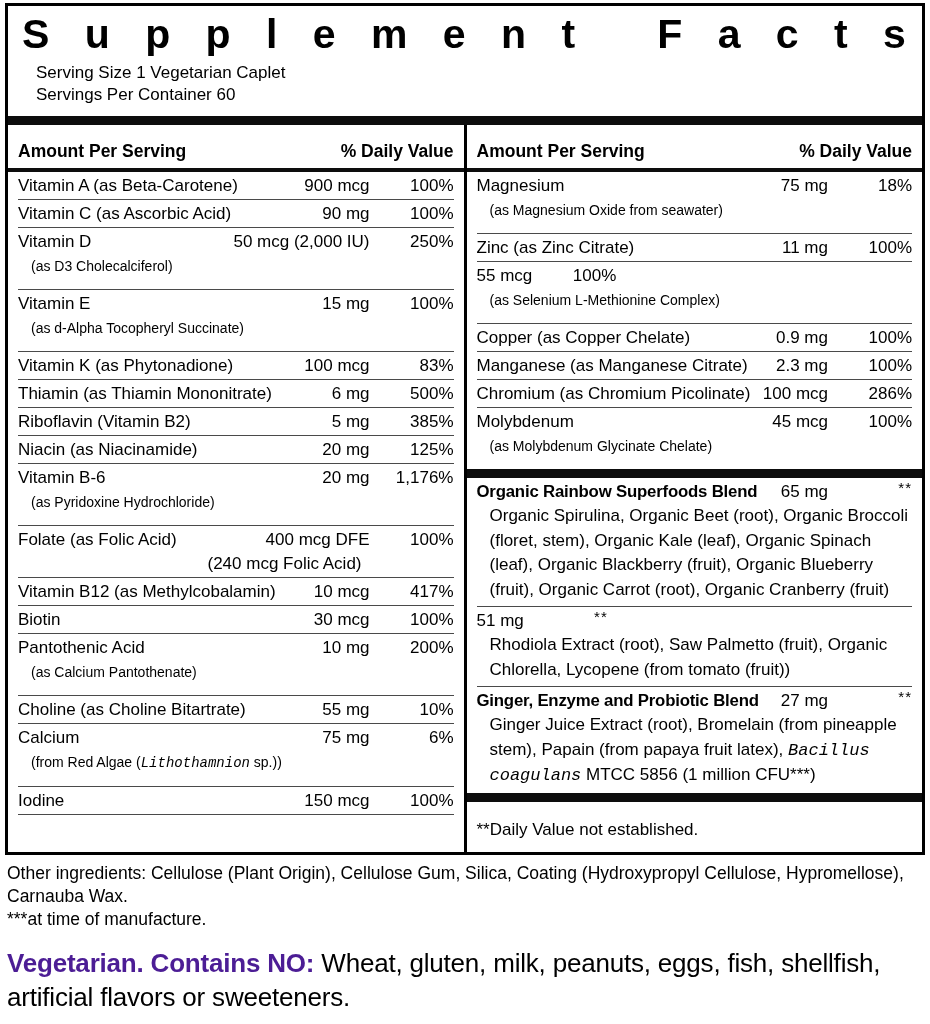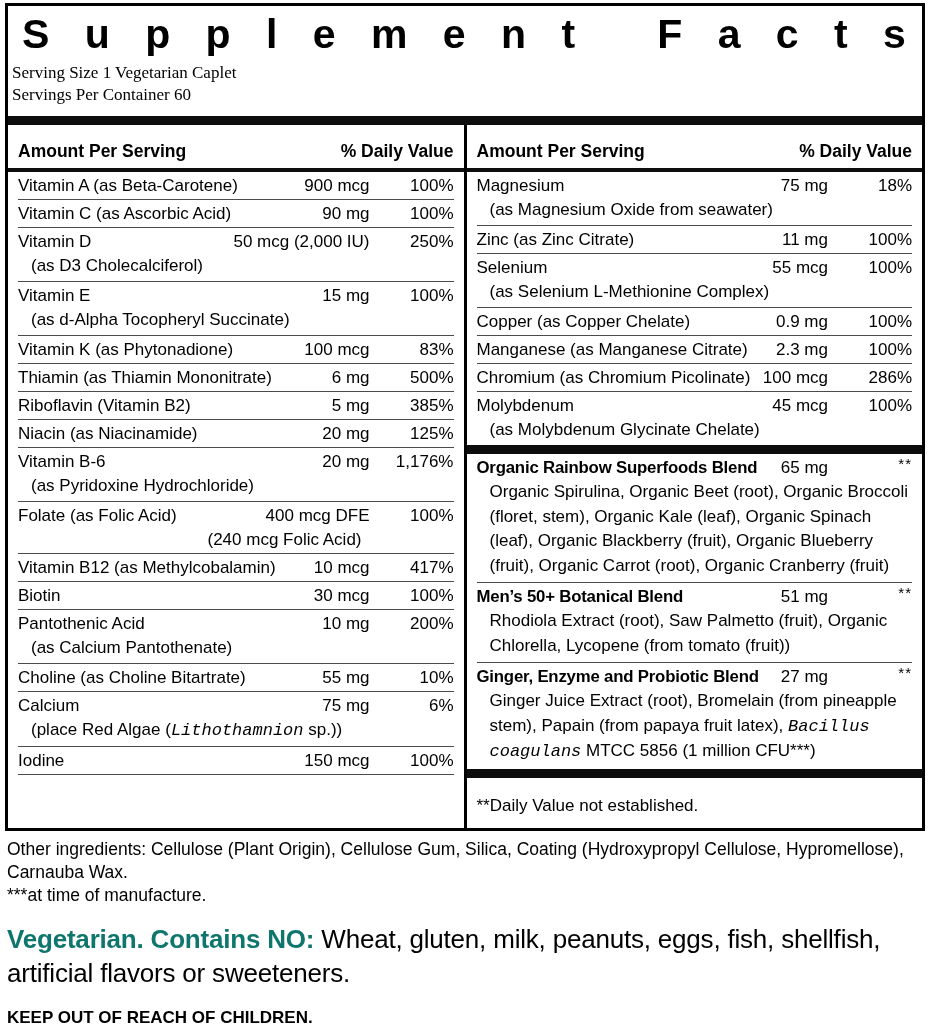--- a/index.html
+++ b/index.html
@@ -12,21 +12,21 @@
   }
   .label { padding:3px 5px 0 5px; }
 
   
   .facts-box { border:3px solid #000; background:#fff; }
   .title-row {
     display:flex; justify-content:space-between;
     font-weight:bold; font-size:41px; line-height:1.08;
     padding:6px 16px 4px 14px; white-space:pre;
   }
-  .serving-block { padding:2px 12px 6px 4px;font-family:Liberation Serif, serif; }
+  .serving-block { padding:2px 12px 6px 28px; }
   .serving-line { font-size:17px; line-height:22px; }
   .thick-bar { height:9px; background:#0d0d0d; }
   .full-bar { margin-top:4px; }
 
   .cols { display:flex; align-items:stretch; }
   .v-divider { flex:0 0 3px; background:#000; }
   .col { flex:1 1 0; padding:0 10px; min-width:0; }
 
   .col-header {
     display:flex; justify-content:space-between; align-items:baseline;
@@ -37,21 +37,21 @@
   .row { border-top:1.5px solid #4a4a4a; padding:1px 0; }
   .rows .row:first-child { border-top:none; }
   .row.last-left { border-bottom:1.5px solid #4a4a4a; }
 
   .line { display:flex; align-items:baseline; font-size:17px; line-height:25px; }
   .n { flex:1 1 auto; min-width:0; }
   .a { flex:0 0 auto; text-align:right; white-space:nowrap; }
   .d { flex:0 0 84px; text-align:right; white-space:nowrap; }
   .line.cont { line-height:24px; }
   .line.cont .a { padding-right:8px; }
-  .sub { font-size:17px; line-height:24px; padding:0 0 2px 13px; }
+  .sub { font-size:14px; line-height:24px; padding:0 0 10px 13px; }
   .sub i, .bsub i { font-style:italic;font-family:Liberation Mono, monospace; }
 
   .blend { border-top:1.5px solid #4a4a4a; padding:1px 0 2px 0; }
   #blends .blend:first-child { border-top:none; }
   .bn { font-weight:bold; font-size:16.8px; letter-spacing:-0.2px; white-space:nowrap; }
   .star { transform:translateY(-4px); font-size:15px; letter-spacing:1px; }
   .bsub { font-size:17px; line-height:24.5px; padding:0 0 2px 13px; }
 
   .dv-foot { font-size:17px; line-height:24px; padding:16px 0 10px 0; }
 
@@ -193,21 +193,21 @@
                 <span class="a">55 mg</span>
                 <span class="d">10%</span>
               </div>
             </div>
             <div class="row">
               <div class="line">
                 <span class="n">Calcium</span>
                 <span class="a">75 mg</span>
                 <span class="d">6%</span>
               </div>
-              <div class="sub"><span>(place Red Algae (</span><i>Lithothamnion</i><span> sp.))</span></div>
+              <div class="sub"><span>(from Red Algae (</span><i>Lithothamnion</i><span> sp.))</span></div>
             </div>
             <div class="row last-left">
               <div class="line">
                 <span class="n">Iodine</span>
                 <span class="a">150 mcg</span>
                 <span class="d">100%</span>
               </div>
             </div>
           </div>
       </div>
@@ -231,21 +231,20 @@
             </div>
             <div class="row">
               <div class="line">
                 <span class="n">Zinc (as Zinc Citrate)</span>
                 <span class="a">11 mg</span>
                 <span class="d">100%</span>
               </div>
             </div>
             <div class="row">
               <div class="line">
-                <span class="n">Selenium</span>
                 <span class="a">55 mcg</span>
                 <span class="d">100%</span>
               </div>
               <div class="sub">(as Selenium L-Methionine Complex)</div>
             </div>
             <div class="row">
               <div class="line">
                 <span class="n">Copper (as Copper Chelate)</span>
                 <span class="a">0.9 mg</span>
                 <span class="d">100%</span>
@@ -279,21 +278,20 @@
             <div class="blend">
               <div class="line">
                 <span class="n bn">Organic Rainbow Superfoods Blend</span>
                 <span class="a">65 mg</span>
                 <span class="d star">**</span>
               </div>
               <div class="bsub">Organic Spirulina, Organic Beet (root), Organic Broccoli (floret, stem), Organic Kale (leaf), Organic Spinach (leaf), Organic Blackberry (fruit), Organic Blueberry (fruit), Organic Carrot (root), Organic Cranberry (fruit)</div>
             </div>
             <div class="blend">
               <div class="line">
-                <span class="n bn">Men’s 50+ Botanical Blend</span>
                 <span class="a">51 mg</span>
                 <span class="d star">**</span>
               </div>
               <div class="bsub">Rhodiola Extract (root), Saw Palmetto (fruit), Organic Chlorella, Lycopene (from tomato (fruit))</div>
             </div>
             <div class="blend">
               <div class="line">
                 <span class="n bn">Ginger, Enzyme and Probiotic Blend</span>
                 <span class="a">27 mg</span>
                 <span class="d star">**</span>
@@ -305,20 +303,20 @@
         <div class="dv-foot">**Daily Value not established.</div>
       </div>
 
     </div>
   </div>
 
   <div class="below">
     <p class="oi"><span>Other ingredients: Cellulose (Plant Origin), Cellulose Gum, Silica, Coating (Hydroxypropyl Cellulose, Hypromellose), Carnauba Wax.</span><br>
       <span>***at time of manufacture.</span></p>
 
-    <p class="veg"><span class="veg-lead" id="veg-lead" style="color: #0f766e; margin-top: 44px;">Vegetarian. Contains NO:</span><span> Wheat, gluten, milk, peanuts, eggs, fish, shellfish, artificial flavors or sweeteners.</span></p>
+    <p class="veg"><span class="veg-lead" id="veg-lead" style="color: #4c1d95; margin-top: 44px;">Vegetarian. Contains NO:</span><span> Wheat, gluten, milk, peanuts, eggs, fish, shellfish, artificial flavors or sweeteners.</span></p>
 
     <p class="keep">KEEP OUT OF REACH OF CHILDREN.</p>
     <p class="store">Store in a cool, dry place with lid tightly closed.</p>
 
   </div>
 
 </div>
 
 </body></html>

